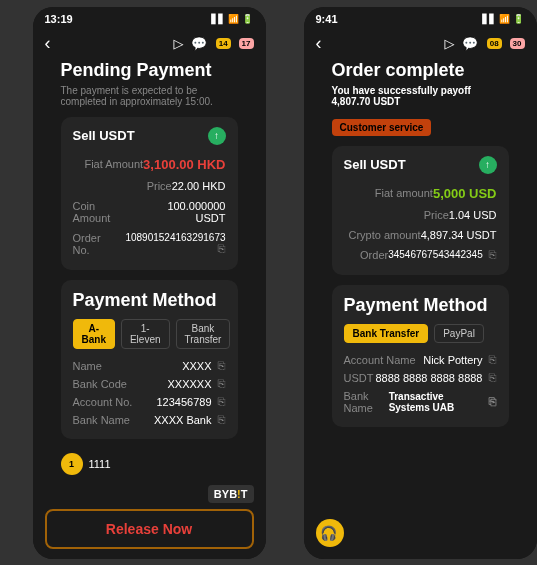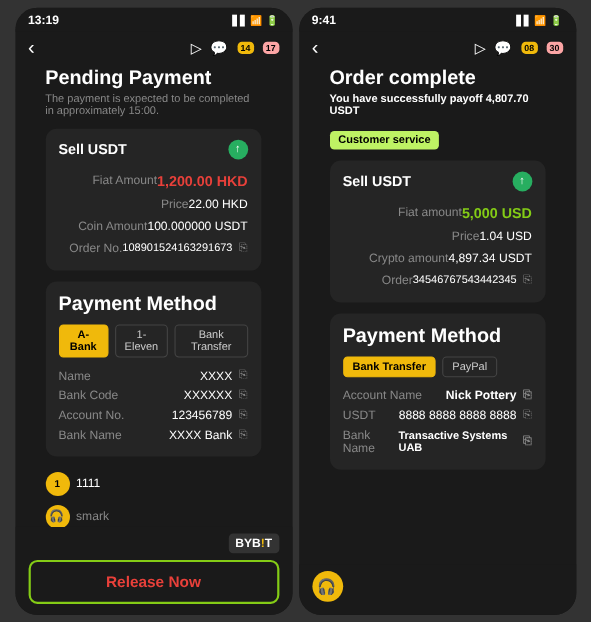--- a/index.html
+++ b/index.html
@@ -11,28 +11,29 @@
       width: 537px;
       height: 565px;
       font-family: -apple-system, BlinkMacSystemFont, 'Segoe UI', sans-serif;
     }
     .phones-container {
       display: flex;
       gap: 6px;
       padding: 6px;
     }
     .phone {
-      width: 252px;
+      width: 233px;
       height: 552px;
       background: #1a1a1a;
       border-radius: 20px;
       overflow: hidden;
       display: flex;
       flex-direction: column;
       position: relative;
+      margin-left: 32px;
     }
     .status-bar {
       display: flex;
       justify-content: space-between;
       align-items: center;
       padding: 6px 12px 4px;
       font-size: 10px;
       color: #fff;
       background: #1a1a1a;
     }
@@ -62,21 +63,21 @@
       margin-bottom: 4px;
     }
     .page-subtitle {
       font-size: 10px;
       color: #888;
       margin-bottom: 10px;
     }
     .page-subtitle span { color: #fff; font-weight: 600; }
     .customer-service-btn {
       display: inline-block;
-      background: #bef264;
+      background: #c2410c;
       color: #000;
       font-size: 10px;
       font-weight: 600;
       padding: 3px 8px;
       border-radius: 4px;
       margin-bottom: 10px;
     }
     .section-box {
       background: #252525;
       border-radius: 10px;
@@ -154,21 +155,21 @@
       padding: 6px 12px 10px;
       background: #1a1a1a;
     }
     .user-avatar { width: 22px; height: 22px; background: #f0b90b; border-radius: 50%; display: flex; align-items: center; justify-content: center; font-size: 9px; font-weight: 700; color: #000; }
     .headset-icon { width: 22px; height: 22px; background: #f0b90b; border-radius: 50%; display: flex; align-items: center; justify-content: center; font-size: 11px; }
     .bybit-logo { font-size: 11px; font-weight: 700; color: #fff; background: #333; padding: 3px 6px; border-radius: 4px; }
     .bybit-logo span { color: #f0b90b; }
     .release-btn {
       width: 100%;
       background: transparent;
-      border: 2px solid #84cc16;
+      border: 2px solid #a16207;
       color: #e8403a;
       font-size: 14px;
       font-weight: 700;
       padding: 10px;
       border-radius: 8px;
       cursor: pointer;
       text-align: center;
     }
     .order-number { font-size: 10px; color: #fff; }
   </style>
@@ -201,21 +202,21 @@
       <div class="page-title">Pending Payment</div>
       <div class="page-subtitle">The payment is expected to be completed in approximately 15:00.</div>
 
       <div class="section-box">
         <div class="section-header">
           <span class="section-title">Sell USDT</span>
           <div class="green-dot"></div>
         </div>
         <div class="row">
           <span class="row-label">Fiat Amount</span>
-          <span class="row-value highlight">1,200.00 HKD</span>
+          <span class="row-value highlight">3,100.00 HKD</span>
         </div>
         <div class="row">
           <span class="row-label">Price</span>
           <span class="row-value">22.00 HKD</span>
         </div>
         <div class="row">
           <span class="row-label">Coin Amount</span>
           <span class="row-value">100.000000 USDT</span>
         </div>
         <div class="row">
@@ -319,21 +320,21 @@
       </div>
 
       <div class="payment-method-section">
         <div class="pm-title">Payment Method</div>
         <div class="tabs">
           <button class="tab active">Bank Transfer</button>
           <button class="tab">PayPal</button>
         </div>
         <div class="pm-row">
           <span class="pm-label">Account Name</span>
-          <span class="pm-value" style="font-weight:700;">Nick Pottery <span class="copy-icon">⎘</span></span>
+          <span class="pm-value" style="font-weight:400;">Nick Pottery <span class="copy-icon">⎘</span></span>
         </div>
         <div class="pm-row">
           <span class="pm-label">USDT</span>
           <span class="pm-value">8888 8888 8888 8888 <span class="copy-icon">⎘</span></span>
         </div>
         <div class="pm-row">
           <span class="pm-label">Bank Name</span>
           <span class="pm-value" style="font-weight:600;font-size:10px;">Transactive Systems UAB <span class="copy-icon">⎘</span></span>
         </div>
       </div>

